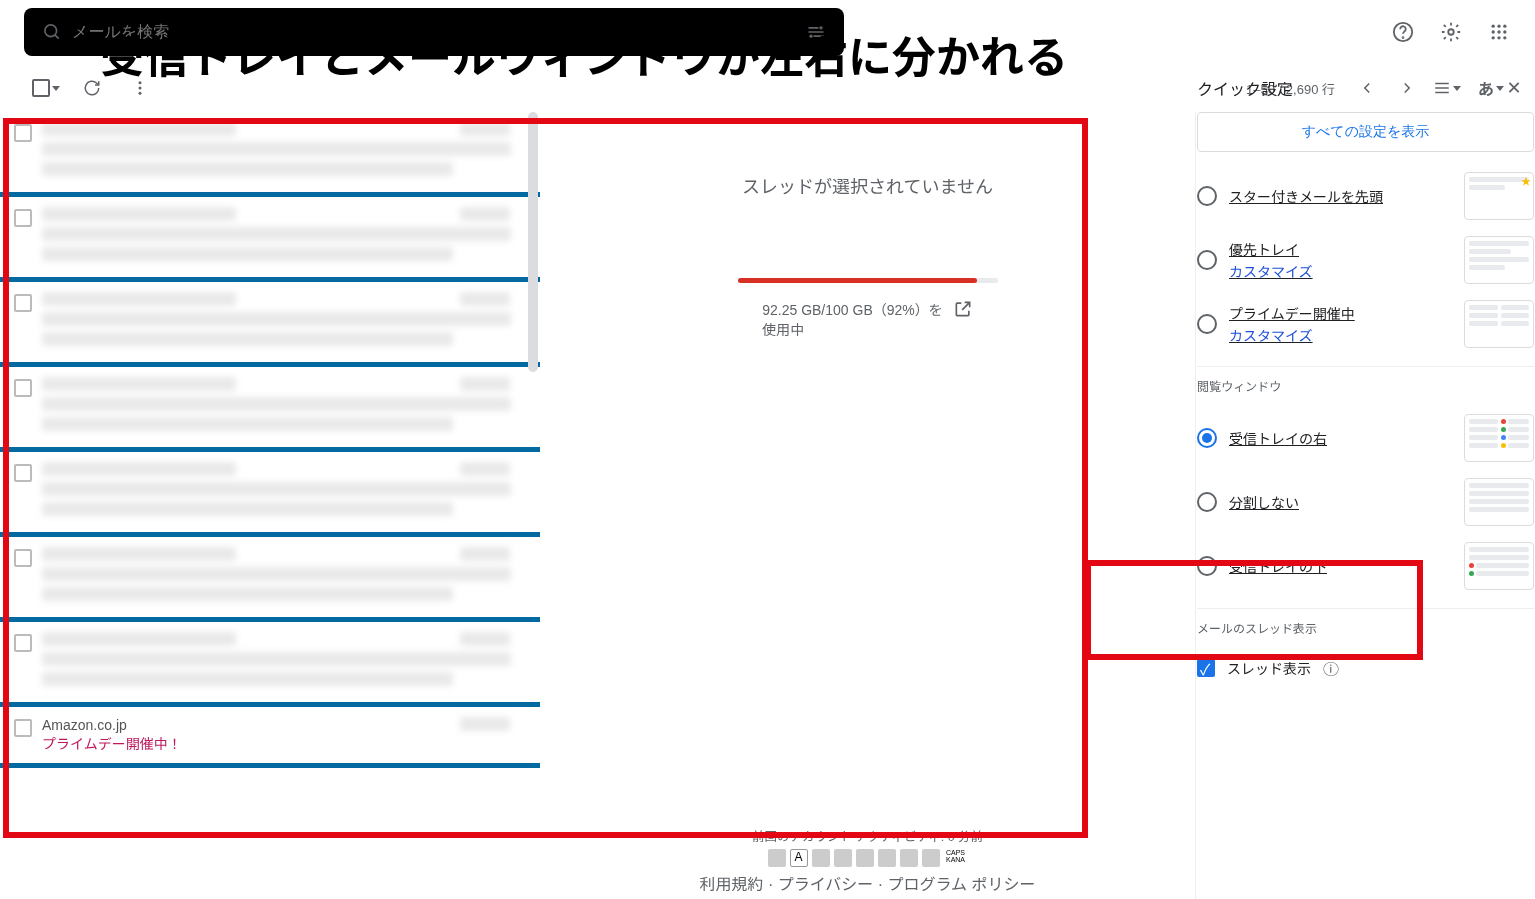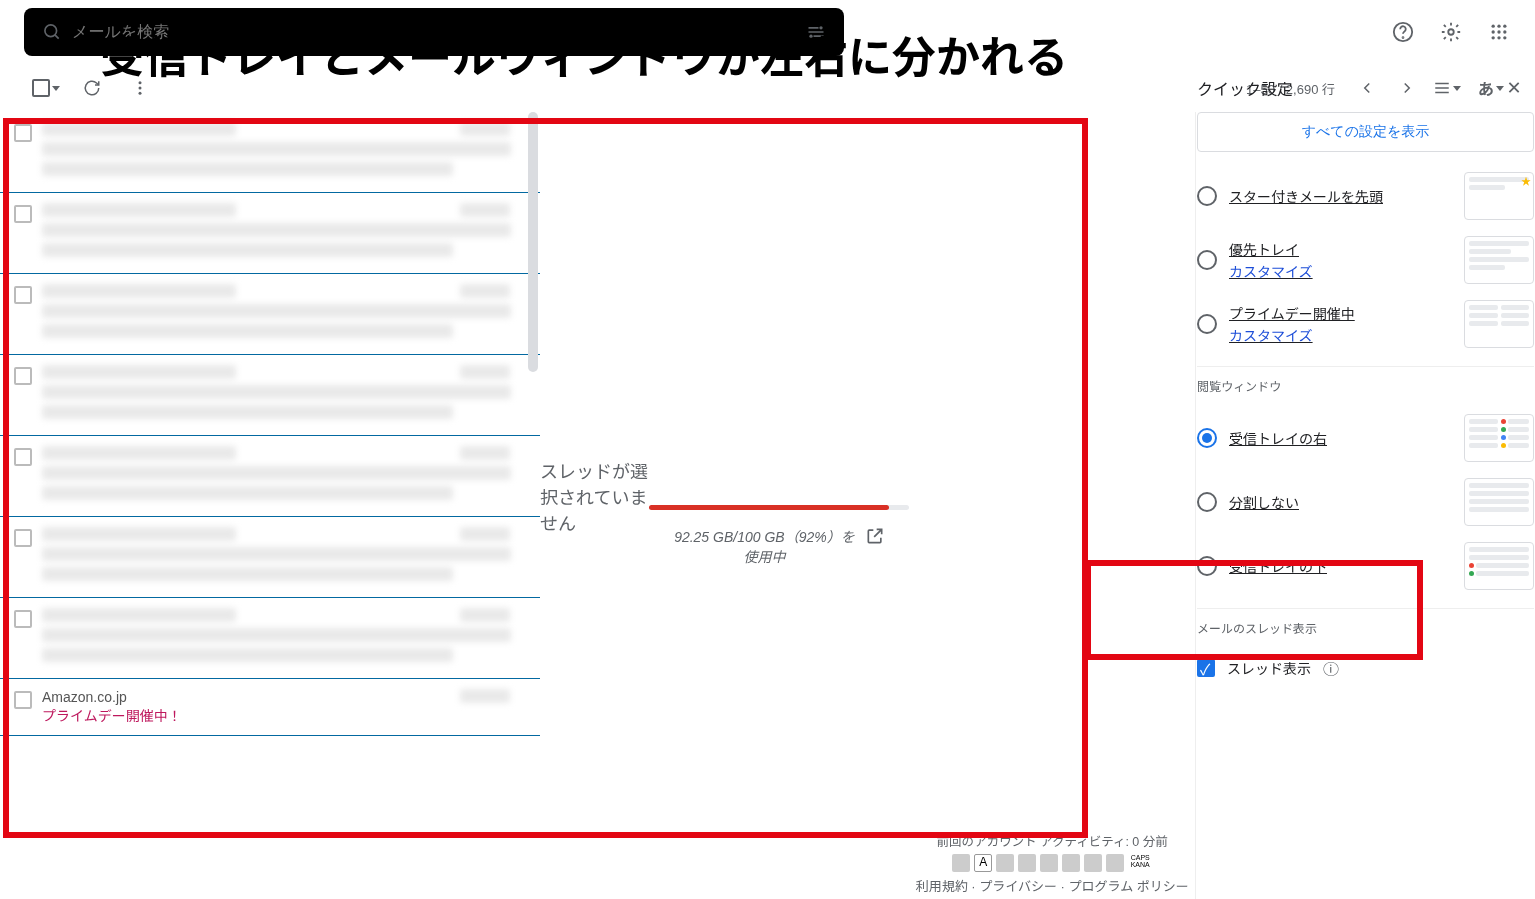--- a/index.html
+++ b/index.html
@@ -21,47 +21,47 @@
     .tb-left { display: flex; align-items: center; gap: 16px; }
     .chkdrop { display: flex; align-items: center; gap: 2px; }
     .chkbox { width: 18px; height: 18px; border: 2px solid #5f6368; border-radius: 2px; }
     .tri { width: 0; height: 0; border-left: 4px solid transparent; border-right: 4px solid transparent; border-top: 5px solid #5f6368; }
     .tb-right { margin-left: auto; display: flex; align-items: center; gap: 8px; padding-right: 16px; }
     .pagecount { font-size: 13px; color: #5f6368; margin-right: 8px; }
 
     
     .main { display: flex; height: calc(899px - 64px - 48px); }
     .list-col { width: 540px; overflow: hidden; position: relative; }
-    .reading-col { flex: 1; border-left: none; display: flex; flex-direction: row; align-items: center; padding-top: 60px; color: #5f6368; }
+    .reading-col { flex: 1; border-left: none; display: flex; flex-direction: column; align-items: center; padding-top: 60px; color: #5f6368; }
     .settings-col { width: 340px; padding: 0 1px; border-left: 1px solid #eee; }
 
     
-    .msg { padding: 10px 14px; border-bottom: 1px solid #0369a1; display: flex; gap: 10px; }
+    .msg { padding: 10px 14px; border-bottom: 5px solid #0369a1; display: flex; gap: 10px; }
     .msg .chk { width: 18px; height: 18px; border: 2px solid #bbb; border-radius: 2px; margin-top: 2px; flex-shrink: 0; }
     .msg-body { flex: 1; }
     .blur-line { height: 14px; background: #e9e9e9; filter: blur(3px); border-radius: 3px; margin-bottom: 6px; }
     .blur-line.w60 { width: 40%; }
     .blur-line.w95 { width: 97%; }
     .blur-line.w80 { width: 85%; }
     .blur-date { width: 50px; height: 14px; background: #e9e9e9; filter: blur(3px); border-radius: 3px; position: absolute; right: 30px; }
     .scrollthumb { position: absolute; right: 2px; top: 0; width: 10px; height: 260px; background: #dadce0; border-radius: 5px; }
 
     
     .reading-text { font-size: 18px; color: #5f6368; margin-bottom: 80px; }
-    .storage-wrap { text-align: center; width: 320px; font-style: italic; }
+    .storage-wrap { width: 320px; }
     .storage-bar-track { width: 260px; height: 5px; background: #e8eaed; border-radius: 3px; margin: 0 auto 16px; position: relative; }
     .storage-bar-fill { height: 5px; background: #d93025; border-radius: 3px; width: 92%; }
     .storage-line { display: flex; justify-content: center; align-items: flex-start; gap: 10px; }
     .storage-text { font-size: 14px; color: #5f6368; }
     .openext { color: #5f6368; }
 
     .footer-area { margin-top: auto; text-align: center; font-size: 12.5px; color: #5f6368; padding: 12px 0 4px; width: 100%; }
     .footer-icons { display: flex; justify-content: center; gap: 4px; margin: 4px 0; }
     .footer-icons span { width: 18px; height: 18px; background: #ccc; border-radius: 2px; display: inline-block; }
-    .footer-links { font-size: 13px; }
+    .footer-links { font-size: 16px; }
     .footer-links span { color: #5f6368; }
 
     
     .qs-header { display: flex; align-items: center; height: 48px; margin-top: -48px; }
     .qs-title { font-size: 16px; color: #202124; }
     .qs-close { margin-left: auto; color: #5f6368; cursor: pointer; font-size: 18px; width: 40px; height: 40px; display:flex; align-items:center; justify-content:center; }
     .qs-all-btn { width: 100%; border: 1px solid #dadce0; background: #fff; color: #1a73e8; padding: 10px 0; border-radius: 4px; font-size: 14px; cursor: pointer; margin-bottom: 12px; }
     .qs-section-title { font-size: 12px; color: #5f6368; margin-bottom: 12px; }
     .qs-row { display: flex; align-items: center; padding: 8px 0; gap: 12px; }
     .radio { width: 20px; height: 20px; border: 2px solid #5f6368; border-radius: 50%; flex-shrink: 0; position: relative; }

